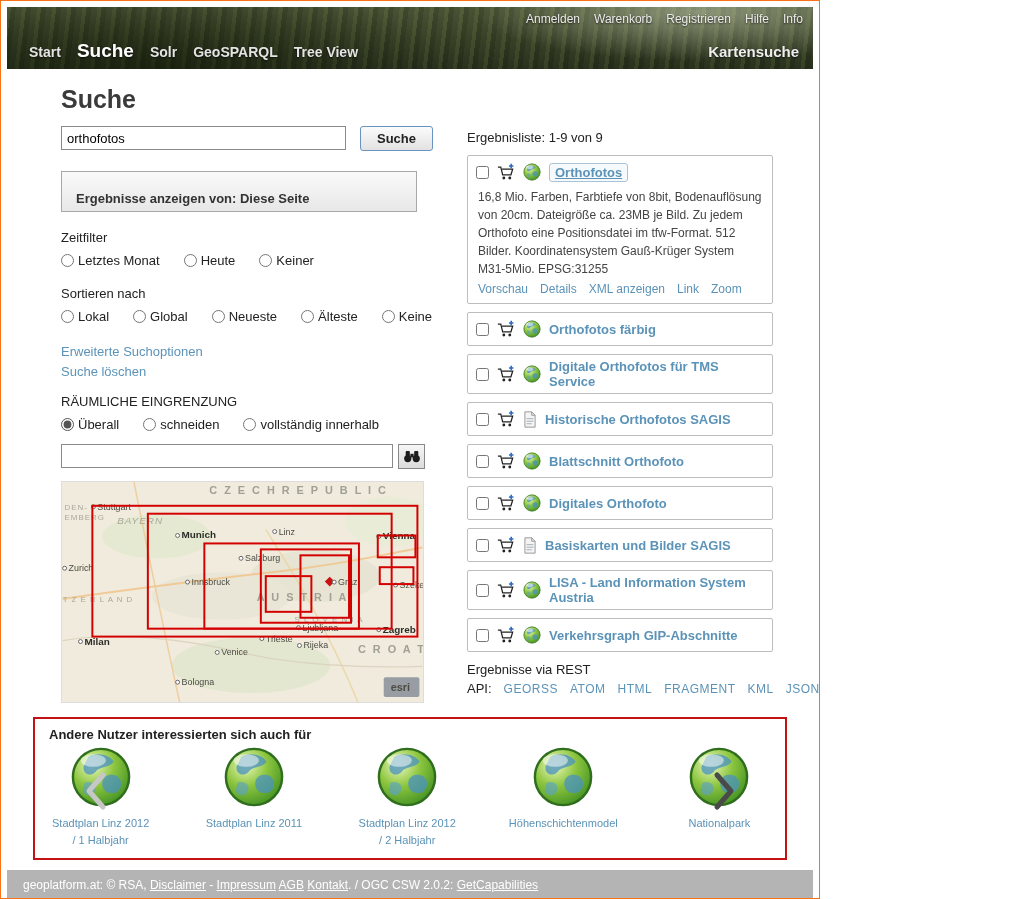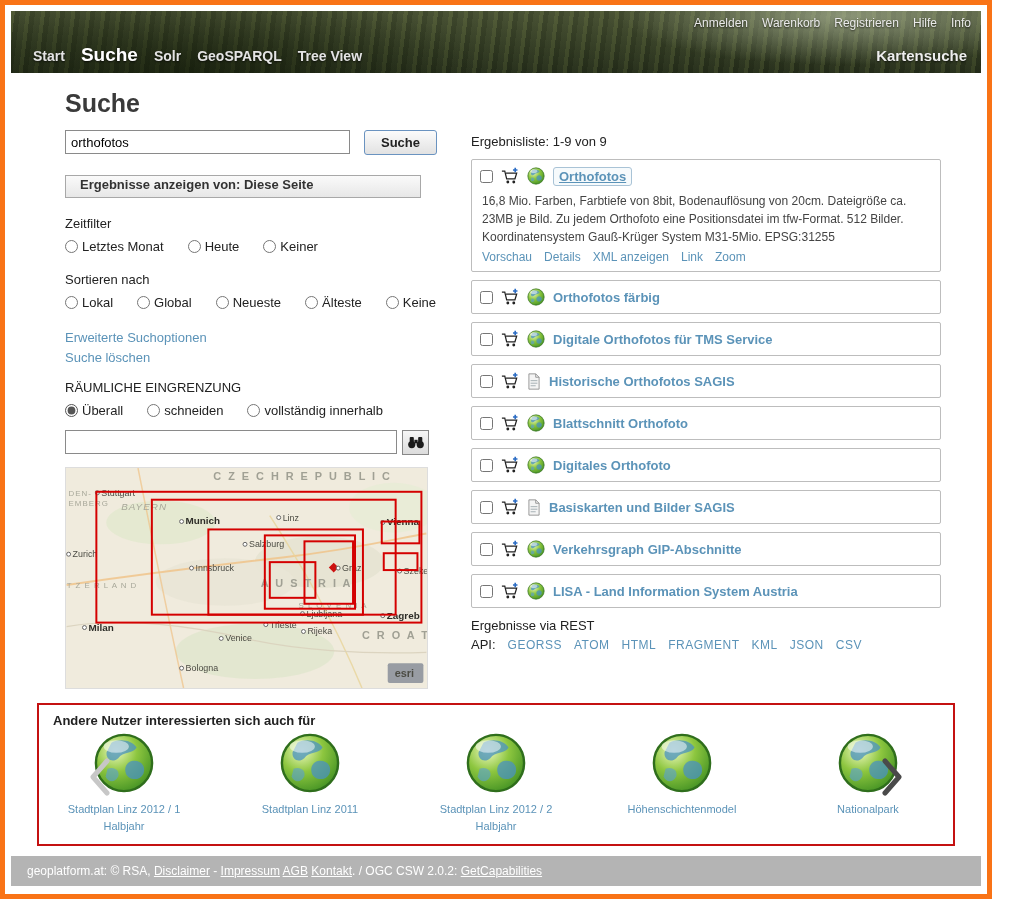--- a/index.html
+++ b/index.html
@@ -1,18 +1,18 @@
 <!DOCTYPE html>
 <html style="--link: #5b93b8; --red: #c41111; --footer-bg: #b4b4b4;"><head>
 <meta charset="utf-8">
 <style>
   * { box-sizing: border-box; }
   :root { --link:#5b93b8; --red:#c41111; --footer-bg:#b4b4b4; }
   body { margin:0; background:#fff; font-family:"Liberation Sans", sans-serif; color:#222; }
-  .page { width:992px; height:899px; border:5px solid #f97316; padding:6px; overflow:hidden; background:#fff; }
+  .page { width:820px; height:899px; border:1px solid #f97316; padding:6px; overflow:hidden; background:#fff; }
 
   
   .site-header { height:62px; position:relative; color:#eee; overflow:hidden;
     background:
       radial-gradient(ellipse 320px 70px at 86% 8%, rgba(195,205,175,.55), transparent 70%),
       radial-gradient(ellipse 420px 120px at 18% 95%, rgba(18,26,8,.6), transparent 70%),
       repeating-linear-gradient(97deg, rgba(112,132,62,.28) 0 4px, rgba(40,55,20,.28) 4px 9px, rgba(72,92,42,.22) 9px 15px),
       linear-gradient(180deg,#4a5038 0%, #323826 55%, #20251a 100%);
   }
   .top-links { position:absolute; top:5px; right:10px; display:flex; gap:14px; font-size:12px; text-shadow:0 1px 2px rgba(0,0,0,.7); }
@@ -28,21 +28,21 @@
   .columns { display:flex; gap:34px; }
   .left-col { width:378px; flex:none; }
   .right-col { flex:1; min-width:0; padding-top:2px; }
 
   
   .search-row { display:flex; gap:14px; margin-left:6px; }
   .search-input { width:288px; height:24px; border:1px solid #8a8a8a; padding:2px 5px; font-size:13px; font-family:inherit; }
   .search-btn { height:25px; padding:1px 16px; font-size:13px; font-weight:bold; font-family:inherit; color:#222;
     border:1px solid #6a93c0; border-radius:3px; background:linear-gradient(#fbfbfb,#e2e2e2); cursor:pointer; }
   .show-box { margin:20px 0 0 6px; width:356px; border:1px solid #a8a8a8; background:linear-gradient(#fafafa,#e7e7e7);
-    padding:1px 0 5px 14px; font-size:13px; font-weight:bold; color:#333; }
+    padding:19px 0 5px 14px; font-size:13px; font-weight:bold; color:#333; }
   .section-label { margin:18px 0 0 6px; font-size:13px; }
   .radio-row { display:flex; flex-wrap:wrap; gap:24px; margin:8px 0 0 6px; font-size:13px; align-items:center; }
   .radio-row label { display:flex; align-items:center; gap:4px; cursor:pointer; }
   input[type="radio"], input[type="checkbox"] { margin:0; width:13px; height:13px; accent-color:#555; }
   .text-links { margin:18px 0 0 6px; font-size:13px; line-height:1.55; }
   a.blue { color:var(--link); text-decoration:none; }
   .spatial-label { margin:12px 0 0 6px; font-weight:normal; font-size:13px; color:#222; }
   .spatial-search-row { display:flex; margin:12px 0 0 6px; gap:5px; }
   .spatial-input { width:332px; height:24px; border:1px solid #8a8a8a; padding:2px 5px; font-size:13px; font-family:inherit; }
   .binocular-btn { width:27px; height:25px; border:1px solid #888; background:linear-gradient(#f6f6f6,#dcdcdc);
@@ -498,21 +498,21 @@
                 </span>
                 <span class="icon">
                   <svg class="globe-sm" viewBox="0 0 64 64">
                     <circle cx="32" cy="32" r="29" fill="url(#gBody)" stroke="#2f6e1c" stroke-width="2.5"></circle>
                     <path d="M19 11 C28 6 41 9 45 16 C41 23 31 20 26 27 C21 32 13 29 14 21 Z" fill="#4a92c0" opacity="0.75"></path>
                     <path d="M40 30 C49 28 55 35 52 43 C48 51 37 50 34 43 C32 37 34 32 40 30 Z" fill="#4a92c0" opacity="0.75"></path>
                     <path d="M15 38 C22 35 28 40 26 46 C23 53 15 52 13 46 Z" fill="#5aa1c8" opacity="0.65"></path>
                     <ellipse cx="24" cy="15" rx="13" ry="6.5" fill="#ffffff" opacity="0.5"></ellipse>
                   </svg>
                 </span>
-                <a href="#" class="result-title">Verkehrsgraph GIP-Abschnitte</a>
+                <a href="#" class="result-title">LISA - Land Information System Austria</a>
               </div>
             </div>
             <div class="result-row">
               <div class="result-head">
                 <input type="checkbox" style="">
                 <span class="icon">
                   <svg viewBox="0 0 20 20" width="18" height="18">
                     <path d="M1 4.5 h3.2 l2.1 8.6 h9.2 l1.9-6.2 H5.6" fill="none" stroke="#222" stroke-width="1.4"></path>
                     <circle cx="7.6" cy="16.6" r="1.6" fill="#222"></circle>
                     <circle cx="14.2" cy="16.6" r="1.6" fill="#222"></circle>
@@ -521,21 +521,21 @@
                 </span>
                 <span class="icon">
                   <svg class="globe-sm" viewBox="0 0 64 64">
                     <circle cx="32" cy="32" r="29" fill="url(#gBody)" stroke="#2f6e1c" stroke-width="2.5"></circle>
                     <path d="M19 11 C28 6 41 9 45 16 C41 23 31 20 26 27 C21 32 13 29 14 21 Z" fill="#4a92c0" opacity="0.75"></path>
                     <path d="M40 30 C49 28 55 35 52 43 C48 51 37 50 34 43 C32 37 34 32 40 30 Z" fill="#4a92c0" opacity="0.75"></path>
                     <path d="M15 38 C22 35 28 40 26 46 C23 53 15 52 13 46 Z" fill="#5aa1c8" opacity="0.65"></path>
                     <ellipse cx="24" cy="15" rx="13" ry="6.5" fill="#ffffff" opacity="0.5"></ellipse>
                   </svg>
                 </span>
-                <a href="#" class="result-title">LISA - Land Information System Austria</a>
+                <a href="#" class="result-title">Verkehrsgraph GIP-Abschnitte</a>
               </div>
             </div>
           </div>
 
         <div class="rest-label">Ergebnisse via REST</div>
         <div class="api-row">
           <span>API:</span>
         <a href="#" class="blue api-link">GEORSS</a>
             <a href="#" class="blue api-link">ATOM</a>
             <a href="#" class="blue api-link">HTML</a>

